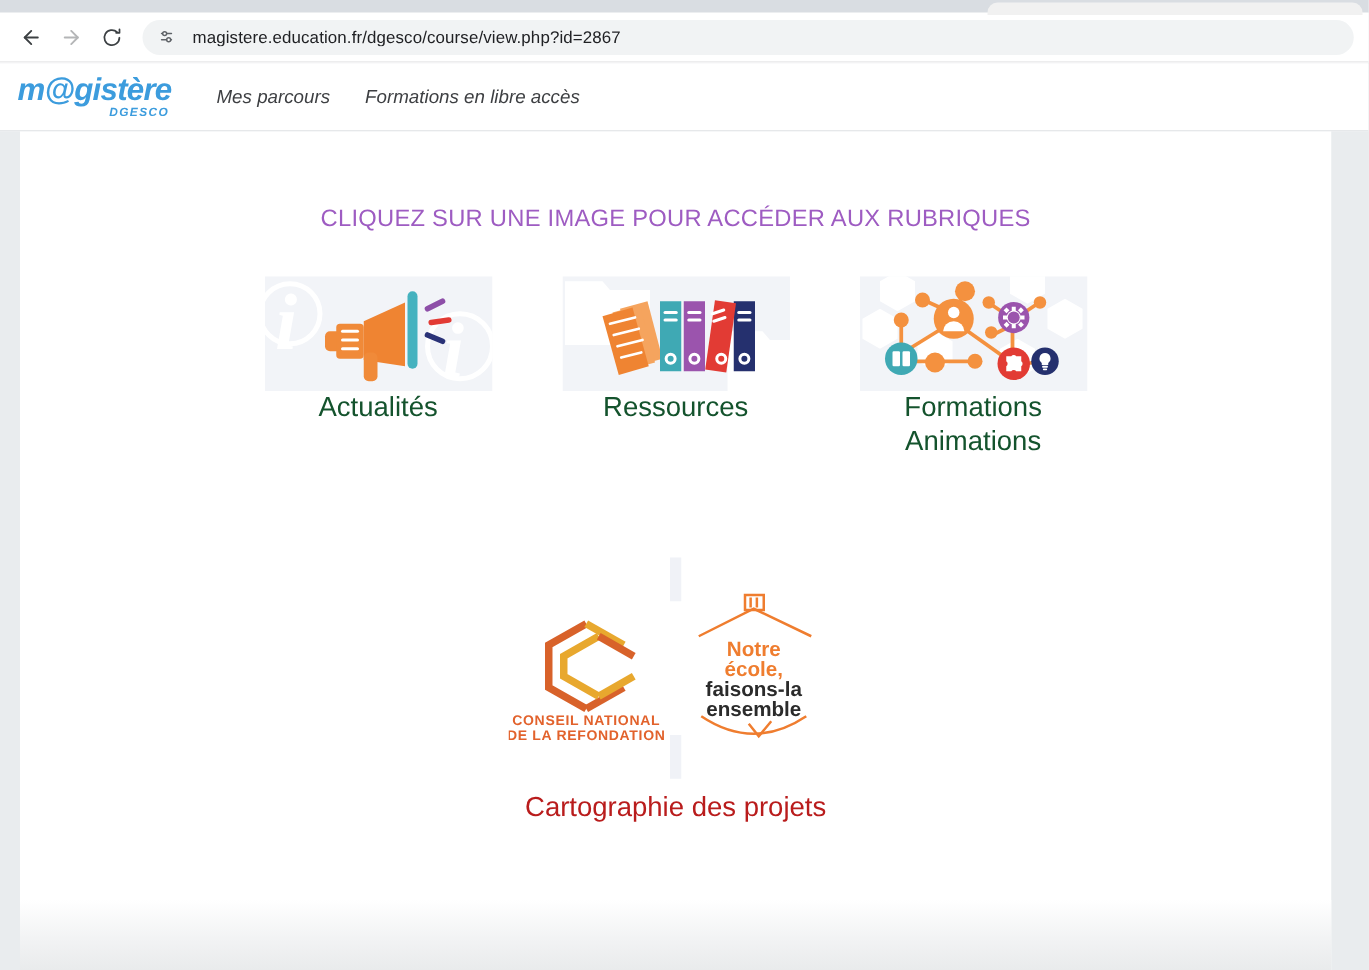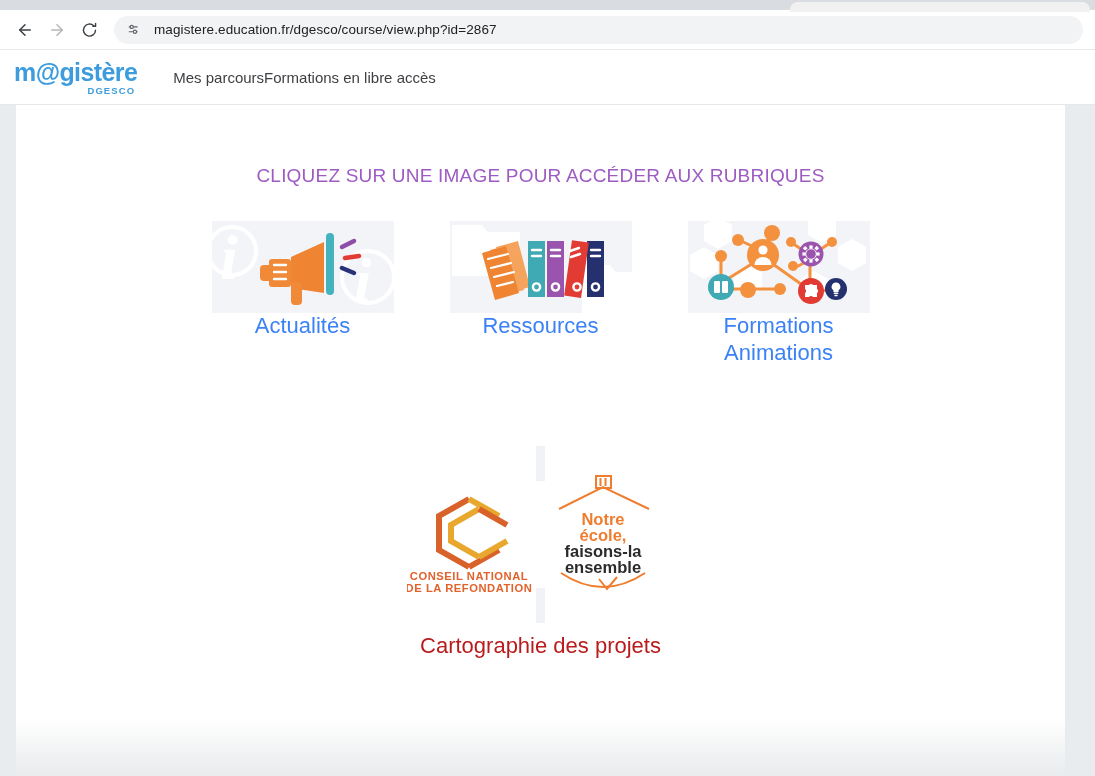--- a/index.html
+++ b/index.html
@@ -96,20 +96,21 @@
   
   .site-header {
     height: 54px;
     background: #ffffff;
     display: flex;
     align-items: center;
     padding-left: 14px;
     border-bottom: 1px solid #e6e8ea;
     position: relative;
     z-index: 3;
+    font-style: italic;
   }
   .brand {
     display: flex;
     flex-direction: column;
     align-items: flex-end;
     margin-right: 36px;
     line-height: 1;
     cursor: pointer;
     user-select: none;
   }
@@ -121,21 +122,21 @@
     line-height: 1;
   }
   .brand .sub {
     font-size: 9.5px;
     font-weight: bold;
     color: #3c9cdd;
     letter-spacing: 1.1px;
     margin-top: 1px;
     margin-right: 2px;
   }
-  .navlinks { display: flex; align-items: flex-start; }
+  .navlinks { display: flex; align-items: flex-start; gap: 28px; }
   .navlinks a {
     font-size: 15px;
     color: #3d3f42;
     text-decoration: none;
     cursor: pointer;
     white-space: nowrap;
   }
 
   
   .page-bg {
@@ -182,21 +183,21 @@
     width: 182px;
     height: 92px;
     background: #f2f4f8;
     position: relative;
     overflow: hidden;
   }
   .tile .thumb svg { display: block; width: 100%; height: 100%; }
   .tile .caption {
     margin-top: 14px;
     font-size: 22px;
-    color: #3b82f6;
+    color: #14532d;
     line-height: 1.22;
   }
 
   
   .carto {
     margin-top: 88px;
     display: inline-block;
     text-decoration: none;
     cursor: pointer;
   }

